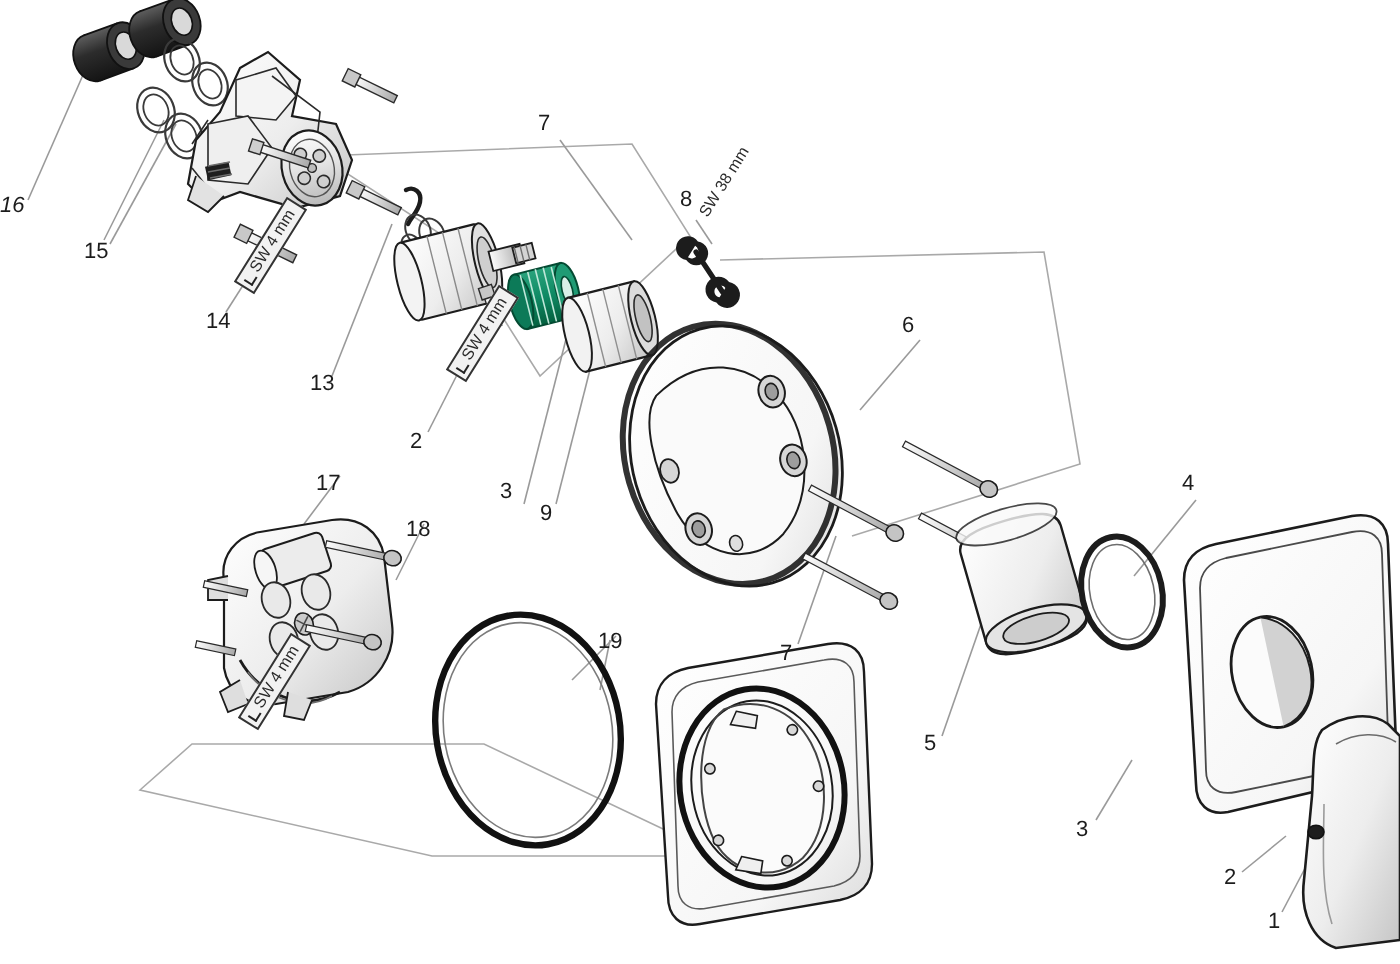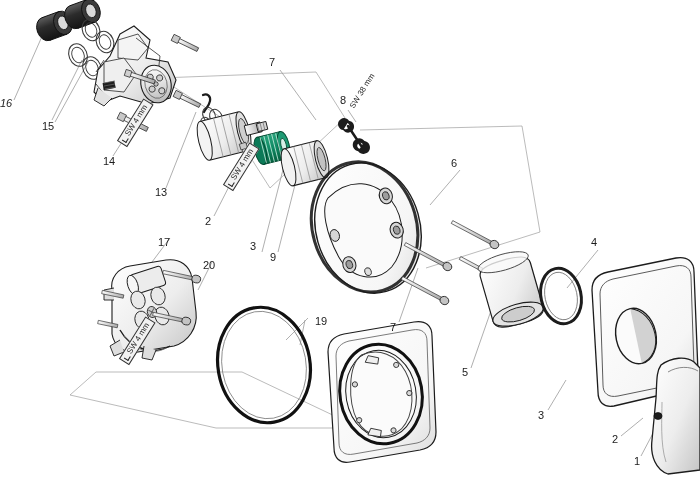--- a/index.html
+++ b/index.html
@@ -387,22 +387,22 @@
   <div class="lbl" style="left:270px;top:252px;"><span>9</span></div>
   <div class="lbl" style="left:340px;top:95px;"><span>8</span></div>
   <div class="lbl" style="left:451px;top:158px;"><span>6</span></div>
   <div class="lbl" style="left:390px;top:322px;"><span>7</span></div>
   <div class="lbl" style="left:462px;top:367px;"><span>5</span></div>
   <div class="lbl" style="left:591px;top:237px;"><span>4</span></div>
   <div class="lbl" style="left:538px;top:410px;"><span>3</span></div>
   <div class="lbl" style="left:612px;top:434px;"><span>2</span></div>
   <div class="lbl" style="left:634px;top:456px;"><span>1</span></div>
   <div class="lbl" style="left:158px;top:237px;"><span>17</span></div>
-  <div class="lbl" style="left:203px;top:260px;"><span>20</span></div>
-  <div class="lbl" style="left:299px;top:316px;margin-left:16px;"><span>19</span></div>
+  <div class="lbl" style="left:203px;top:260px;"><span>18</span></div>
+  <div class="lbl" style="left:299px;top:316px;"><span>19</span></div>
 
   <div class="tool-lbl" style="left:122px;top:138px;transform:rotate(-58deg);transform-origin:left center;">
     <span style="display:inline-block;border:1px solid #333;padding:1px 4px 1px 9px;background:#f2f2f2;position:relative;">
       <span style="position:absolute;left:2px;top:3px;width:4px;height:4px;border-left:1.5px solid #222;border-bottom:1.5px solid #222;"></span>
       <span>SW 4 mm</span>
     </span>
   </div>
 
   <div class="tool-lbl" style="left:228px;top:182px;transform:rotate(-58deg);transform-origin:left center;">
     <span style="display:inline-block;border:1px solid #333;padding:1px 4px 1px 9px;background:#f2f2f2;position:relative;">

